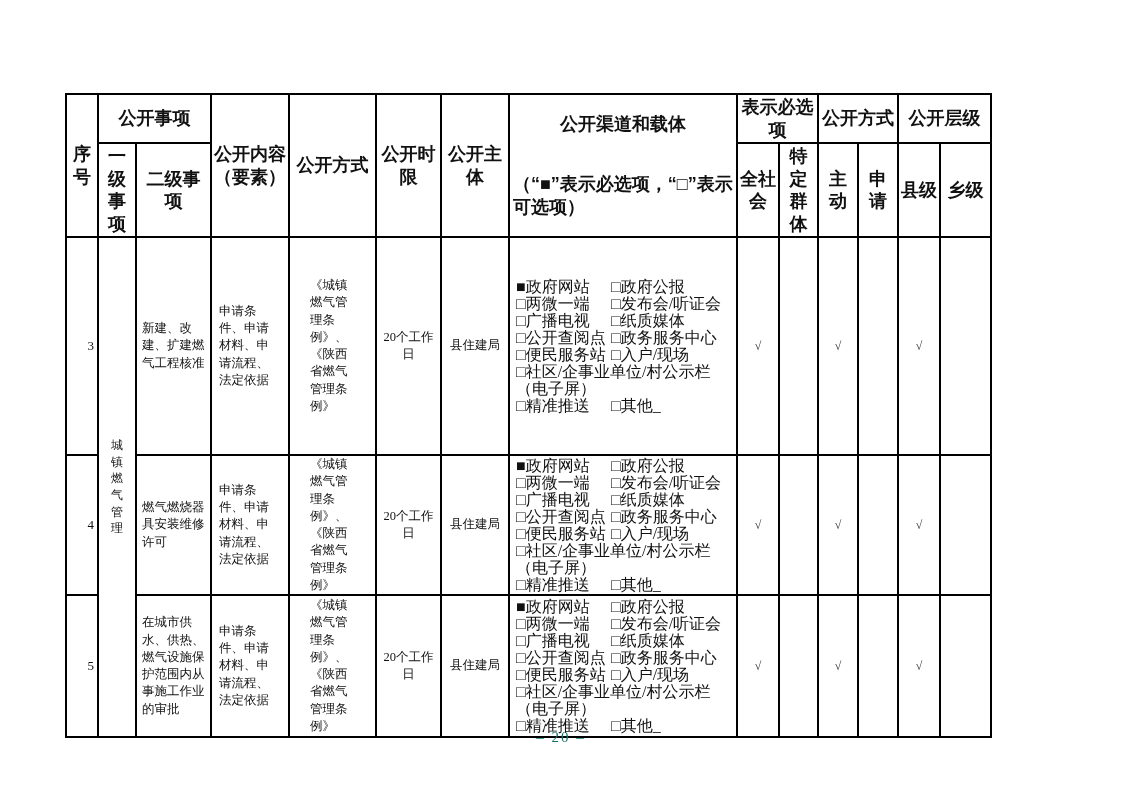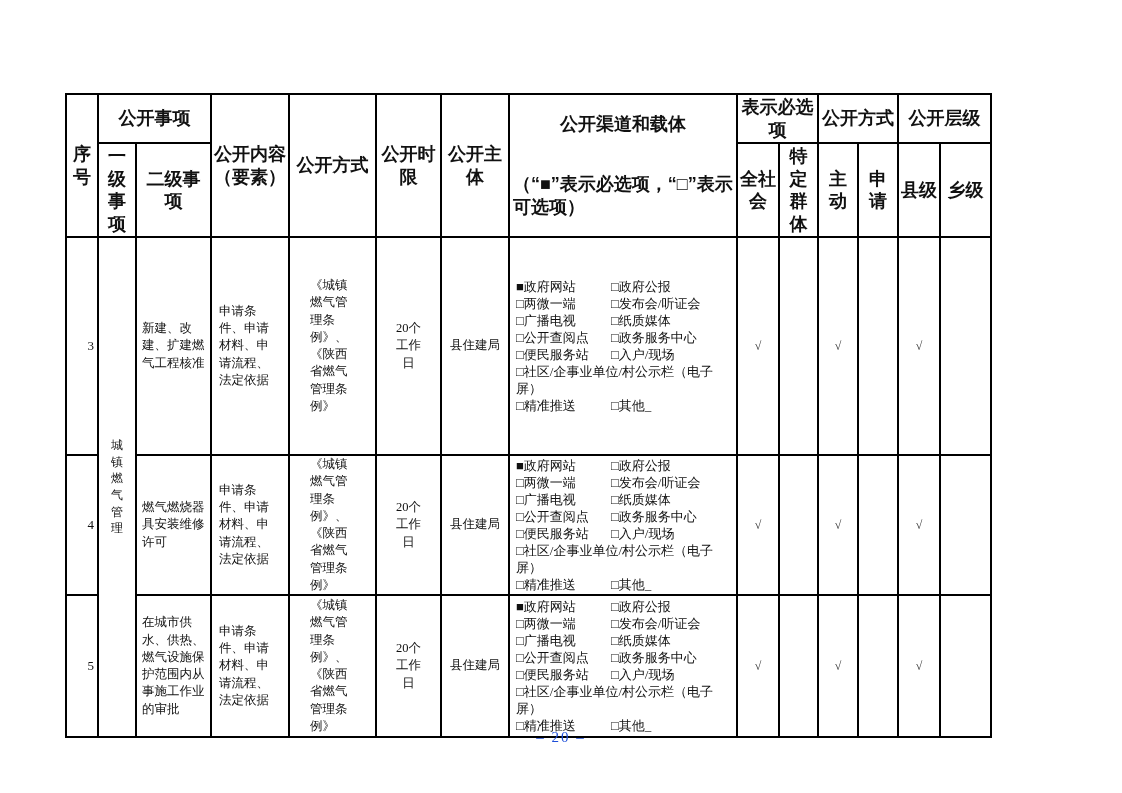--- a/index.html
+++ b/index.html
@@ -40,33 +40,33 @@
     font-size:12.5px;
     line-height:1.38;
     word-break:break-all;
     padding:1px 2px;
   }
   td.c-seq   { text-align:right; padding-right:3px; font-size:13px; }
   td.c-l1    { text-align:center; padding:12px; font-size:12px; }
   td.c-item2 { text-align:left; padding:0 5px;margin-top:21px; }
   td.c-content { text-align:left; padding:17px 7px;border-radius:30px; }
   td.c-basis { text-align:left; padding:0 20px; }
-  td.c-time  { text-align:center; padding:18px; }
+  td.c-time  { text-align:center; padding:5px; }
   td.c-subj  { text-align:center; padding:4px; }
-  td.c-channels { padding:0 2px 0 6px; font-size:13px; line-height:17px; }
+  td.c-channels { padding:0 2px 0 6px; font-size:16px; line-height:17px; }
   td.c-check { text-align:center; font-size:12px; color:#333; }
   .ch-line { display:flex; }
   .ch-left { width:95px; flex:0 0 95px; }
   .ch-right{ flex:1; }
   .pageno {
     position:absolute;
     left:0; right:0; top:729px;
     text-align:center;
     font-size:15px;
-    color:#1d4ed8;
+    color:#0f766e;
     letter-spacing:2px;
   }
 </style>
 </head>
 <body>
 
 <div class="page">
 
   <table class="main">
     <colgroup>

